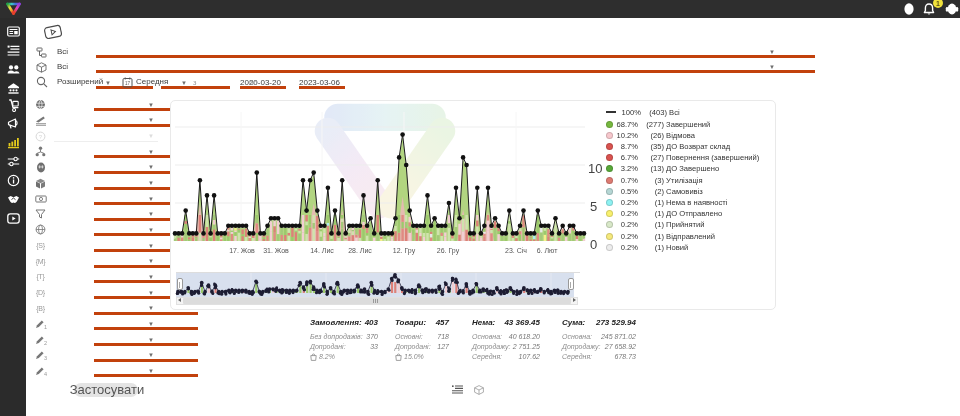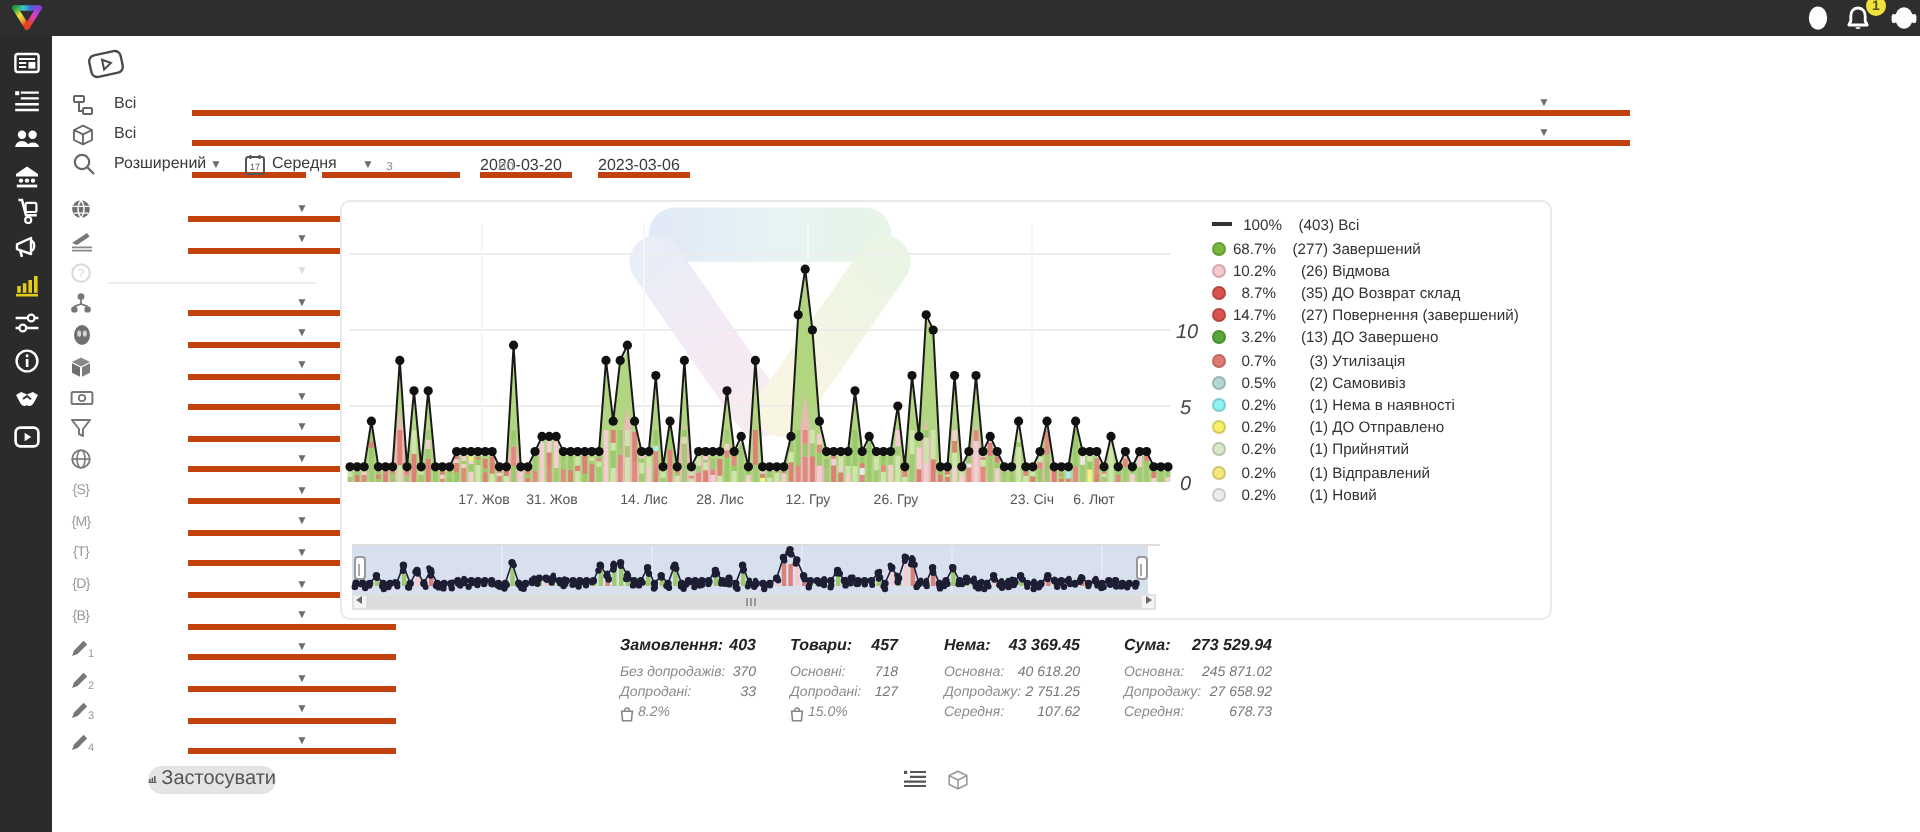--- a/index.html
+++ b/index.html
@@ -17,21 +17,21 @@
   .legrow .pct { display:inline-block; width:33px; text-align:right; }
   .legrow .cnt { display:inline-block; width:26px; text-align:right; }
   .legrow .sw { display:inline-block; width:7px; height:7px; border-radius:50%;
      margin-right:3px; vertical-align:-1px; border:1px solid rgba(0,0,0,0.15); }
   .statcol { position:absolute; font-size:7px; color:#8b8b8b; white-space:nowrap;font-style:italic; }
   .statcol .trow { display:flex; justify-content:space-between; font-size:8px; line-height:9px;
      font-weight:bold; color:#222; margin-bottom:5.5px; }
   .statcol .r { display:flex; justify-content:space-between; line-height:8px; margin-bottom:2.4px; color:#8b8b8b; }
   .statcol .r .v { color:#777; }
   .xlab { position:absolute; font-size:7px; color:#555; top:247px; }
-  .ylab { position:absolute; font-size:10px; color:#444;font-style:italic; }
+  .ylab { position:absolute; font-size:13px; color:#444; }
 </style>
 </head>
 <body>
 <div id="topbar">
   <svg class="abs" style="left:5px;top:1px" width="17" height="15" viewBox="0 0 17 15">
     <defs>
       <linearGradient id="lgtop" gradientUnits="userSpaceOnUse" x1="2.5" y1="3" x2="14.5" y2="3">
         <stop offset="0" stop-color="#1e9e48"></stop>
           <stop offset="0.35" stop-color="#3ec8c8"></stop>
         <stop offset="0.65" stop-color="#3f6fd8"></stop>
@@ -292,21 +292,21 @@
 <div class="abs sel-arrow" style="left:148px;top:352.1px">▼</div>
 <div class="abs" style="left:34px;top:365.3px;width:13px;height:11px;display:flex;align-items:center;justify-content:center">
     <svg width="12" height="10" viewBox="0 0 12 10">
       <path d="M1,9 L2,6.2 L6.8,1.4 L8.6,3.2 L3.8,8 Z" fill="#777"></path>
       <text x="9" y="9.5" font-size="5.5" fill="#999">4</text>
     </svg>
   </div>
 <div class="abs u" style="left:54px;top:366.3px;width:104px;height:11px"></div>
 <div class="abs sel-arrow" style="left:148px;top:367.8px">▼</div>
 <div class="abs" style="left:74px;top:383px;width:64px;height:13.5px;border-radius:7px;background:#e4e4e4;
-  display:flex;align-items:center;justify-content:center;font-size:10px;color:#555">
+  display:flex;align-items:center;justify-content:center;font-size:13px;color:#555">
   <svg width="8" height="7" viewBox="0 0 8 7" style="margin-right:2px">
       <path d="M0.5,6.5 h7" stroke="#555" stroke-width="0.8"></path>
       <rect x="1" y="3.6" width="1.3" height="2.4" fill="#555"></rect>
       <rect x="3.1" y="2.4" width="1.3" height="3.6" fill="#555"></rect>
       <rect x="5.2" y="1" width="1.3" height="5" fill="#555"></rect>
     </svg>
   Застосувати</div>
 
 <div class="abs" style="left:170px;top:100px;width:606px;height:210px;border:1px solid #e9e9e9;border-radius:5px;background:#fff"></div>
 <svg class="abs" style="left:295px;top:91px;opacity:0.8" width="180" height="136" viewBox="0 0 17 15">
@@ -1341,21 +1341,21 @@
 <div class="abs" style="left:176px;top:296.5px;width:402px;height:8px;background:#f4f4f4;border:1px solid #e0e0e0"></div>
 <div class="abs" style="left:183px;top:297.5px;width:388px;height:6px;background:#dcdcdc;border-radius:1px"></div>
 <div class="abs" style="left:177.5px;top:297.5px;width:0;height:0;border-top:2.5px solid transparent;border-bottom:2.5px solid transparent;border-right:3px solid #666;margin-top:0.5px"></div>
 <div class="abs" style="left:573px;top:298px;width:0;height:0;border-top:2.5px solid transparent;border-bottom:2.5px solid transparent;border-left:3px solid #666"></div>
 <div class="abs" style="left:373px;top:298.5px;width:5px;height:4px;border-left:1px solid #999;border-right:1px solid #999;border-radius:0"></div>
 <div class="abs" style="left:375px;top:298.5px;width:1px;height:4px;background:#999"></div>
 <div class="legrow" style="left:606px;top:108.3px"><span style="display:inline-block;width:10px;height:2px;background:#333;margin-right:3px;vertical-align:2px"></span><span class="pct" style="width:22px">100%</span><span class="cnt">(403)</span>&nbsp;Всі</div>
 <div class="legrow" style="left:606px;top:119.5px"><span class="sw" style="background:#76b83f"></span><span class="pct" style="width:22px">68.7%</span><span class="cnt">(277)</span>&nbsp;Завершений</div>
 <div class="legrow" style="left:606px;top:130.7px"><span class="sw" style="background:#f6c7cc"></span><span class="pct" style="width:22px">10.2%</span><span class="cnt">(26)</span>&nbsp;Відмова</div>
 <div class="legrow" style="left:606px;top:141.9px"><span class="sw" style="background:#d9534f"></span><span class="pct" style="width:22px">8.7%</span><span class="cnt">(35)</span>&nbsp;ДО Возврат склад</div>
-<div class="legrow" style="left:606px;top:153.1px"><span class="sw" style="background:#d9534f"></span><span class="pct" style="width:22px">14.7%</span><span class="cnt">(27)</span>&nbsp;Повернення (завершений)</div>
+<div class="legrow" style="left:606px;top:153.1px"><span class="sw" style="background:#d9534f"></span><span class="pct" style="width:22px">6.7%</span><span class="cnt">(27)</span>&nbsp;Повернення (завершений)</div>
 <div class="legrow" style="left:606px;top:164.3px"><span class="sw" style="background:#58a839"></span><span class="pct" style="width:22px">3.2%</span><span class="cnt">(13)</span>&nbsp;ДО Завершено</div>
 <div class="legrow" style="left:606px;top:175.5px"><span class="sw" style="background:#dd7b72"></span><span class="pct" style="width:22px">0.7%</span><span class="cnt">(3)</span>&nbsp;Утилізація</div>
 <div class="legrow" style="left:606px;top:186.7px"><span class="sw" style="background:#b5d6d4"></span><span class="pct" style="width:22px">0.5%</span><span class="cnt">(2)</span>&nbsp;Самовивіз</div>
 <div class="legrow" style="left:606px;top:197.9px"><span class="sw" style="background:#8ef1f2"></span><span class="pct" style="width:22px">0.2%</span><span class="cnt">(1)</span>&nbsp;Нема в наявності</div>
 <div class="legrow" style="left:606px;top:209.1px"><span class="sw" style="background:#f8f06d"></span><span class="pct" style="width:22px">0.2%</span><span class="cnt">(1)</span>&nbsp;ДО Отправлено</div>
 <div class="legrow" style="left:606px;top:220.3px"><span class="sw" style="background:#d8e8c8"></span><span class="pct" style="width:22px">0.2%</span><span class="cnt">(1)</span>&nbsp;Прийнятий</div>
 <div class="legrow" style="left:606px;top:231.5px"><span class="sw" style="background:#f5e97c"></span><span class="pct" style="width:22px">0.2%</span><span class="cnt">(1)</span>&nbsp;Відправлений</div>
 <div class="legrow" style="left:606px;top:242.7px"><span class="sw" style="background:#ededed"></span><span class="pct" style="width:22px">0.2%</span><span class="cnt">(1)</span>&nbsp;Новий</div>
 <div class="statcol" style="left:310px;top:318px;width:68px">
     <div class="trow">

